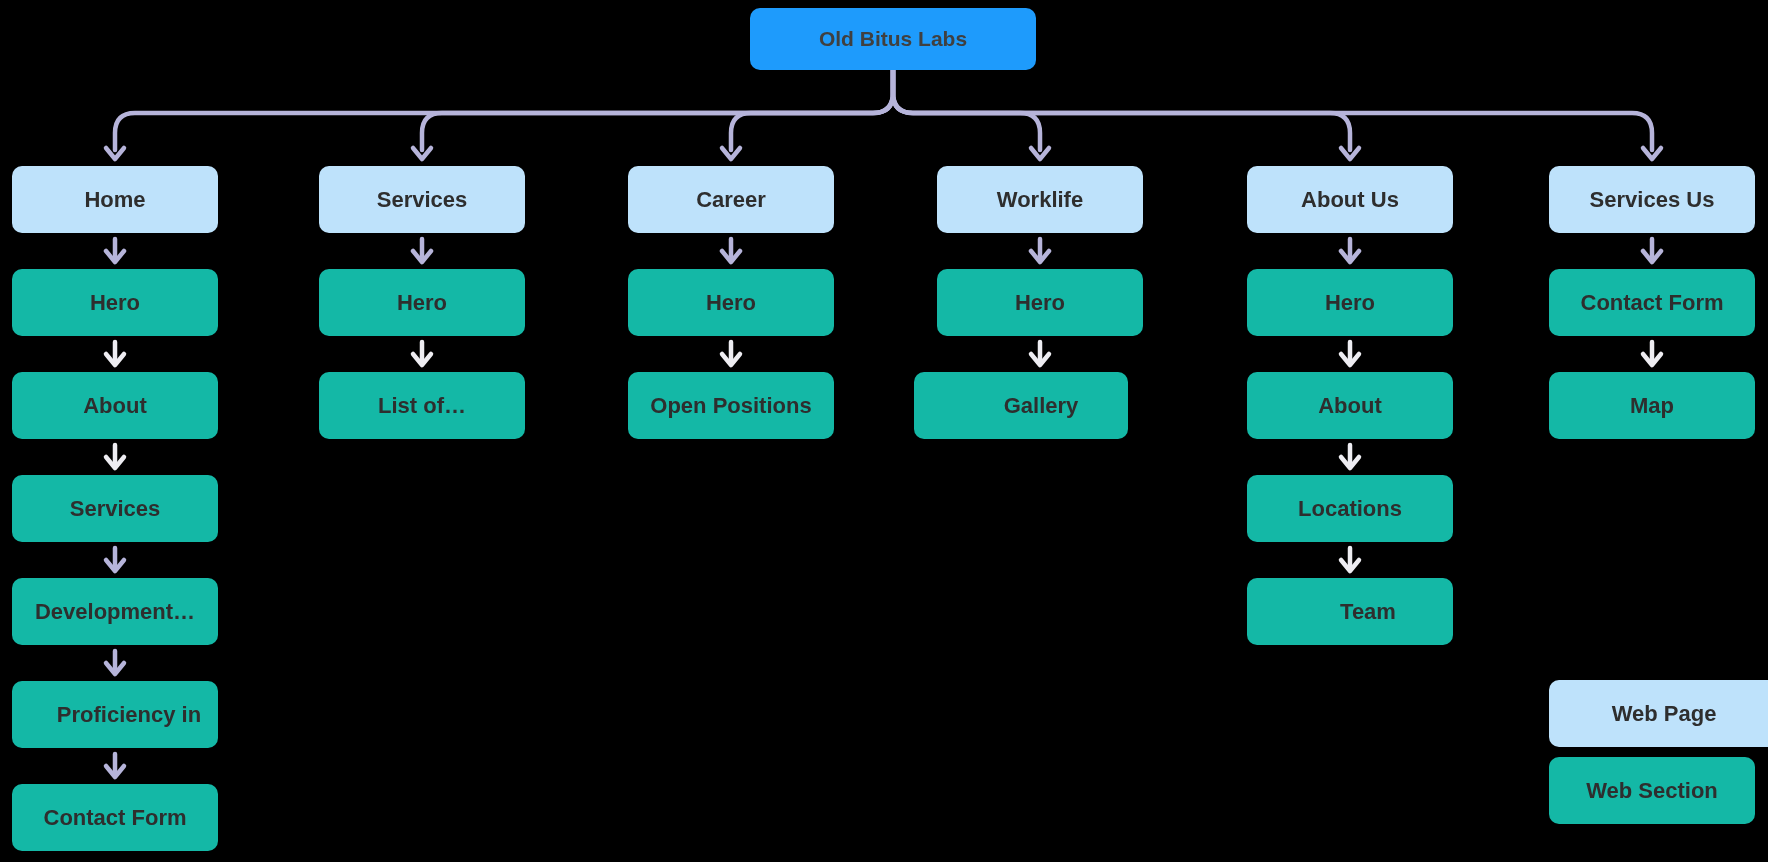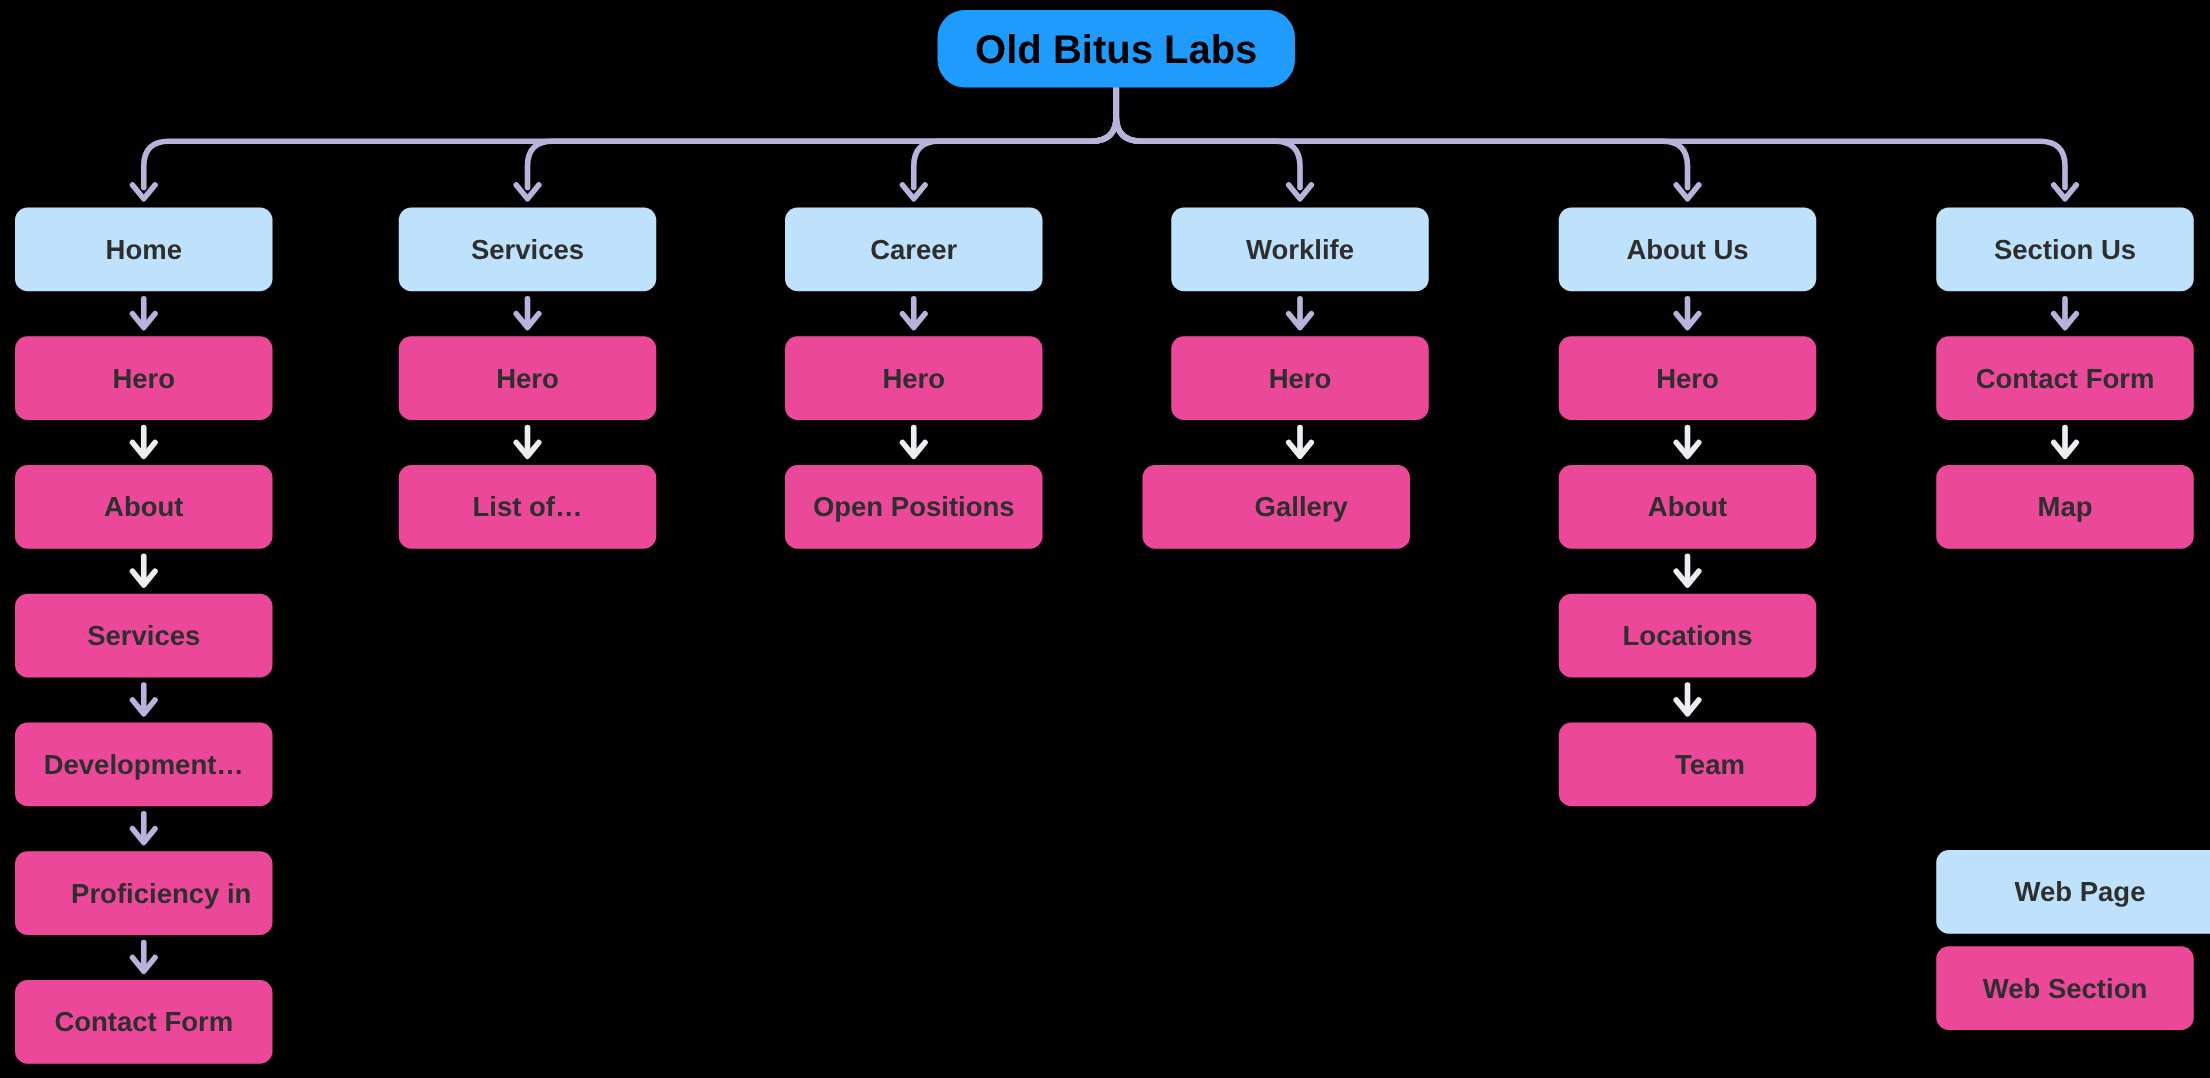--- a/index.html
+++ b/index.html
@@ -25,26 +25,25 @@
     border-radius: 10px;
     font-weight: 700;
     font-size: 22px;
     color: #2E2E2E;
     text-align: center;
     white-space: nowrap;
     overflow: hidden;
   }
   .node.root {
     background: #1E9BFC;
-    color: #000000;
-    font-size: 32px;
-    border-radius: 22px;
+    color: #404040;
+    font-size: 21px;
   }
   .node.page { background: #BEE2FB; }
-  .node.section { background: #ec4899; }
+  .node.section { background: #14b8a6; }
 </style>
 </head>
 <body>
 
 <div id="canvas">
   <svg id="arrow-layer" width="1768" height="862" viewBox="0 0 1768 862">
       <path d="M 893 70 L 893 93 Q 893 113 873 113 L 135 113 Q 115 113 115 133 L 115 150" fill="none" stroke="#B6B4DA" stroke-width="4.5" stroke-linecap="round" stroke-linejoin="round"></path>
       <path d="M 106 148 L 115 159 L 124 148" fill="none" stroke="#B6B4DA" stroke-width="4.5" stroke-linecap="round" stroke-linejoin="round"></path>
       <path d="M 115 239 L 115 257" fill="none" stroke="#B6B4DA" stroke-width="4.5" stroke-linecap="round" stroke-linejoin="round"></path>
       <path d="M 106 251 L 115 262 L 124 251" fill="none" stroke="#B6B4DA" stroke-width="4.5" stroke-linecap="round" stroke-linejoin="round"></path>
@@ -111,21 +110,21 @@
       <div class="node section" style="left: 628px; top: 269px; width: 206px; height: 67px;">Hero</div>
       <div class="node section" style="left: 628px; top: 372px; width: 206px; height: 67px;">Open Positions</div>
       <div class="node page" style="left: 937px; top: 166px; width: 206px; height: 67px;">Worklife</div>
       <div class="node section" style="left: 937px; top: 269px; width: 206px; height: 67px;">Hero</div>
       <div class="node section" style="left: 914px; top: 372px; width: 214px; height: 67px; padding-left: 40px;">Gallery</div>
       <div class="node page" style="left: 1247px; top: 166px; width: 206px; height: 67px;">About Us</div>
       <div class="node section" style="left: 1247px; top: 269px; width: 206px; height: 67px;">Hero</div>
       <div class="node section" style="left: 1247px; top: 372px; width: 206px; height: 67px;">About</div>
       <div class="node section" style="left: 1247px; top: 475px; width: 206px; height: 67px;">Locations</div>
       <div class="node section" style="left: 1247px; top: 578px; width: 206px; height: 67px; padding-left: 36px;">Team</div>
-      <div class="node page" style="left: 1549px; top: 166px; width: 206px; height: 67px;">Section Us</div>
+      <div class="node page" style="left: 1549px; top: 166px; width: 206px; height: 67px;">Services Us</div>
       <div class="node section" style="left: 1549px; top: 269px; width: 206px; height: 67px;">Contact Form</div>
       <div class="node section" style="left: 1549px; top: 372px; width: 206px; height: 67px;">Map</div>
     </div>
 
   <div id="legend">
     <div class="node page" style="left:1549px; top:680px; width:230px; height:67px;">Web Page</div>
     <div class="node section" style="left:1549px; top:757px; width:206px; height:67px;">Web Section</div>
   </div>
 </div>
 

